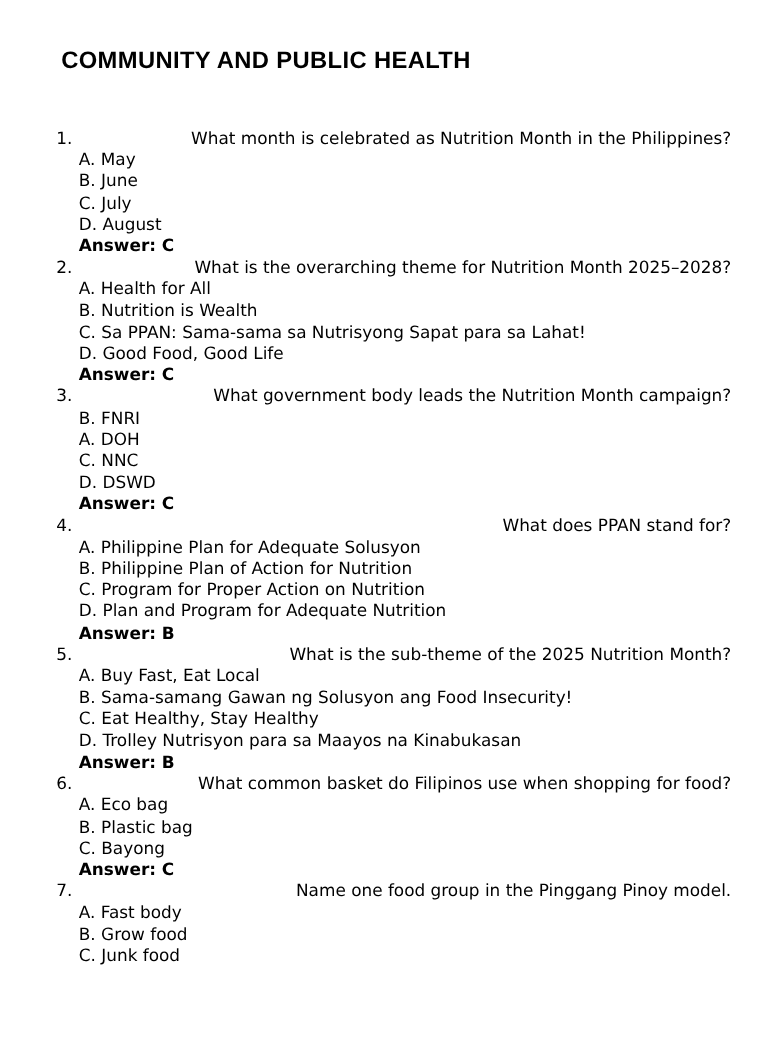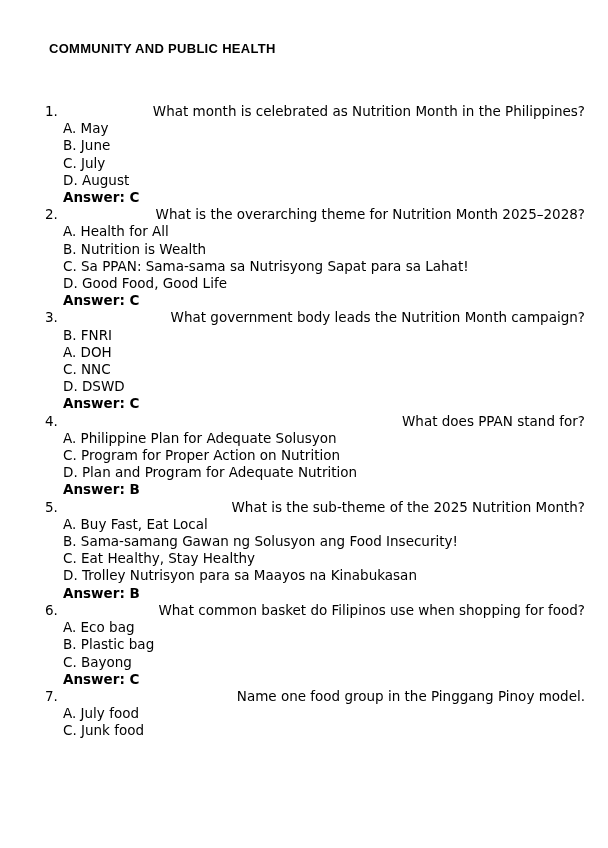--- a/index.html
+++ b/index.html
@@ -15,21 +15,21 @@
     overflow: hidden;
     color: #000000;
     font-family: "DejaVu Sans", "Liberation Sans", sans-serif;
   }
   .title {
     position: absolute;
     left: 49px;
     top: 39px;
     margin: 0;
     font-family: "Liberation Sans", sans-serif;
-    font-size: 13px;
+    font-size: 19px;
     line-height: 19px;
     font-weight: bold;
     letter-spacing: 0.3px;
     color: #000000;
     white-space: nowrap;
   }
   .quiz {
     position: absolute;
     left: 45px;
     top: 103px;
@@ -88,20 +88,21 @@
         <div class="line sub option">C. NNC</div>
         <div class="line sub option">D. DSWD</div>
         <div class="line sub answer">Answer: C</div>
       </div>
       <div class="question">
         <div class="line qline">
           <span class="qnum">4.</span>
           <span class="qtext">What does PPAN stand for?</span>
         </div>
         <div class="line sub option">A. Philippine Plan for Adequate Solusyon</div>
+        <div class="line sub option">B. Philippine Plan of Action for Nutrition</div>
         <div class="line sub option">C. Program for Proper Action on Nutrition</div>
         <div class="line sub option">D. Plan and Program for Adequate Nutrition</div>
         <div class="line sub answer">Answer: B</div>
       </div>
       <div class="question">
         <div class="line qline">
           <span class="qnum">5.</span>
           <span class="qtext">What is the sub-theme of the 2025 Nutrition Month?</span>
         </div>
         <div class="line sub option">A. Buy Fast, Eat Local</div>
@@ -118,17 +119,18 @@
         <div class="line sub option">A. Eco bag</div>
         <div class="line sub option">B. Plastic bag</div>
         <div class="line sub option">C. Bayong</div>
         <div class="line sub answer">Answer: C</div>
       </div>
       <div class="question">
         <div class="line qline">
           <span class="qnum">7.</span>
           <span class="qtext">Name one food group in the Pinggang Pinoy model.</span>
         </div>
-        <div class="line sub option">A. July food</div>
+        <div class="line sub option">A. Fast body</div>
+        <div class="line sub option">B. Grow food</div>
         <div class="line sub option">C. Junk food</div>
       </div>
     </div>
 </div>
 
 </body></html>

